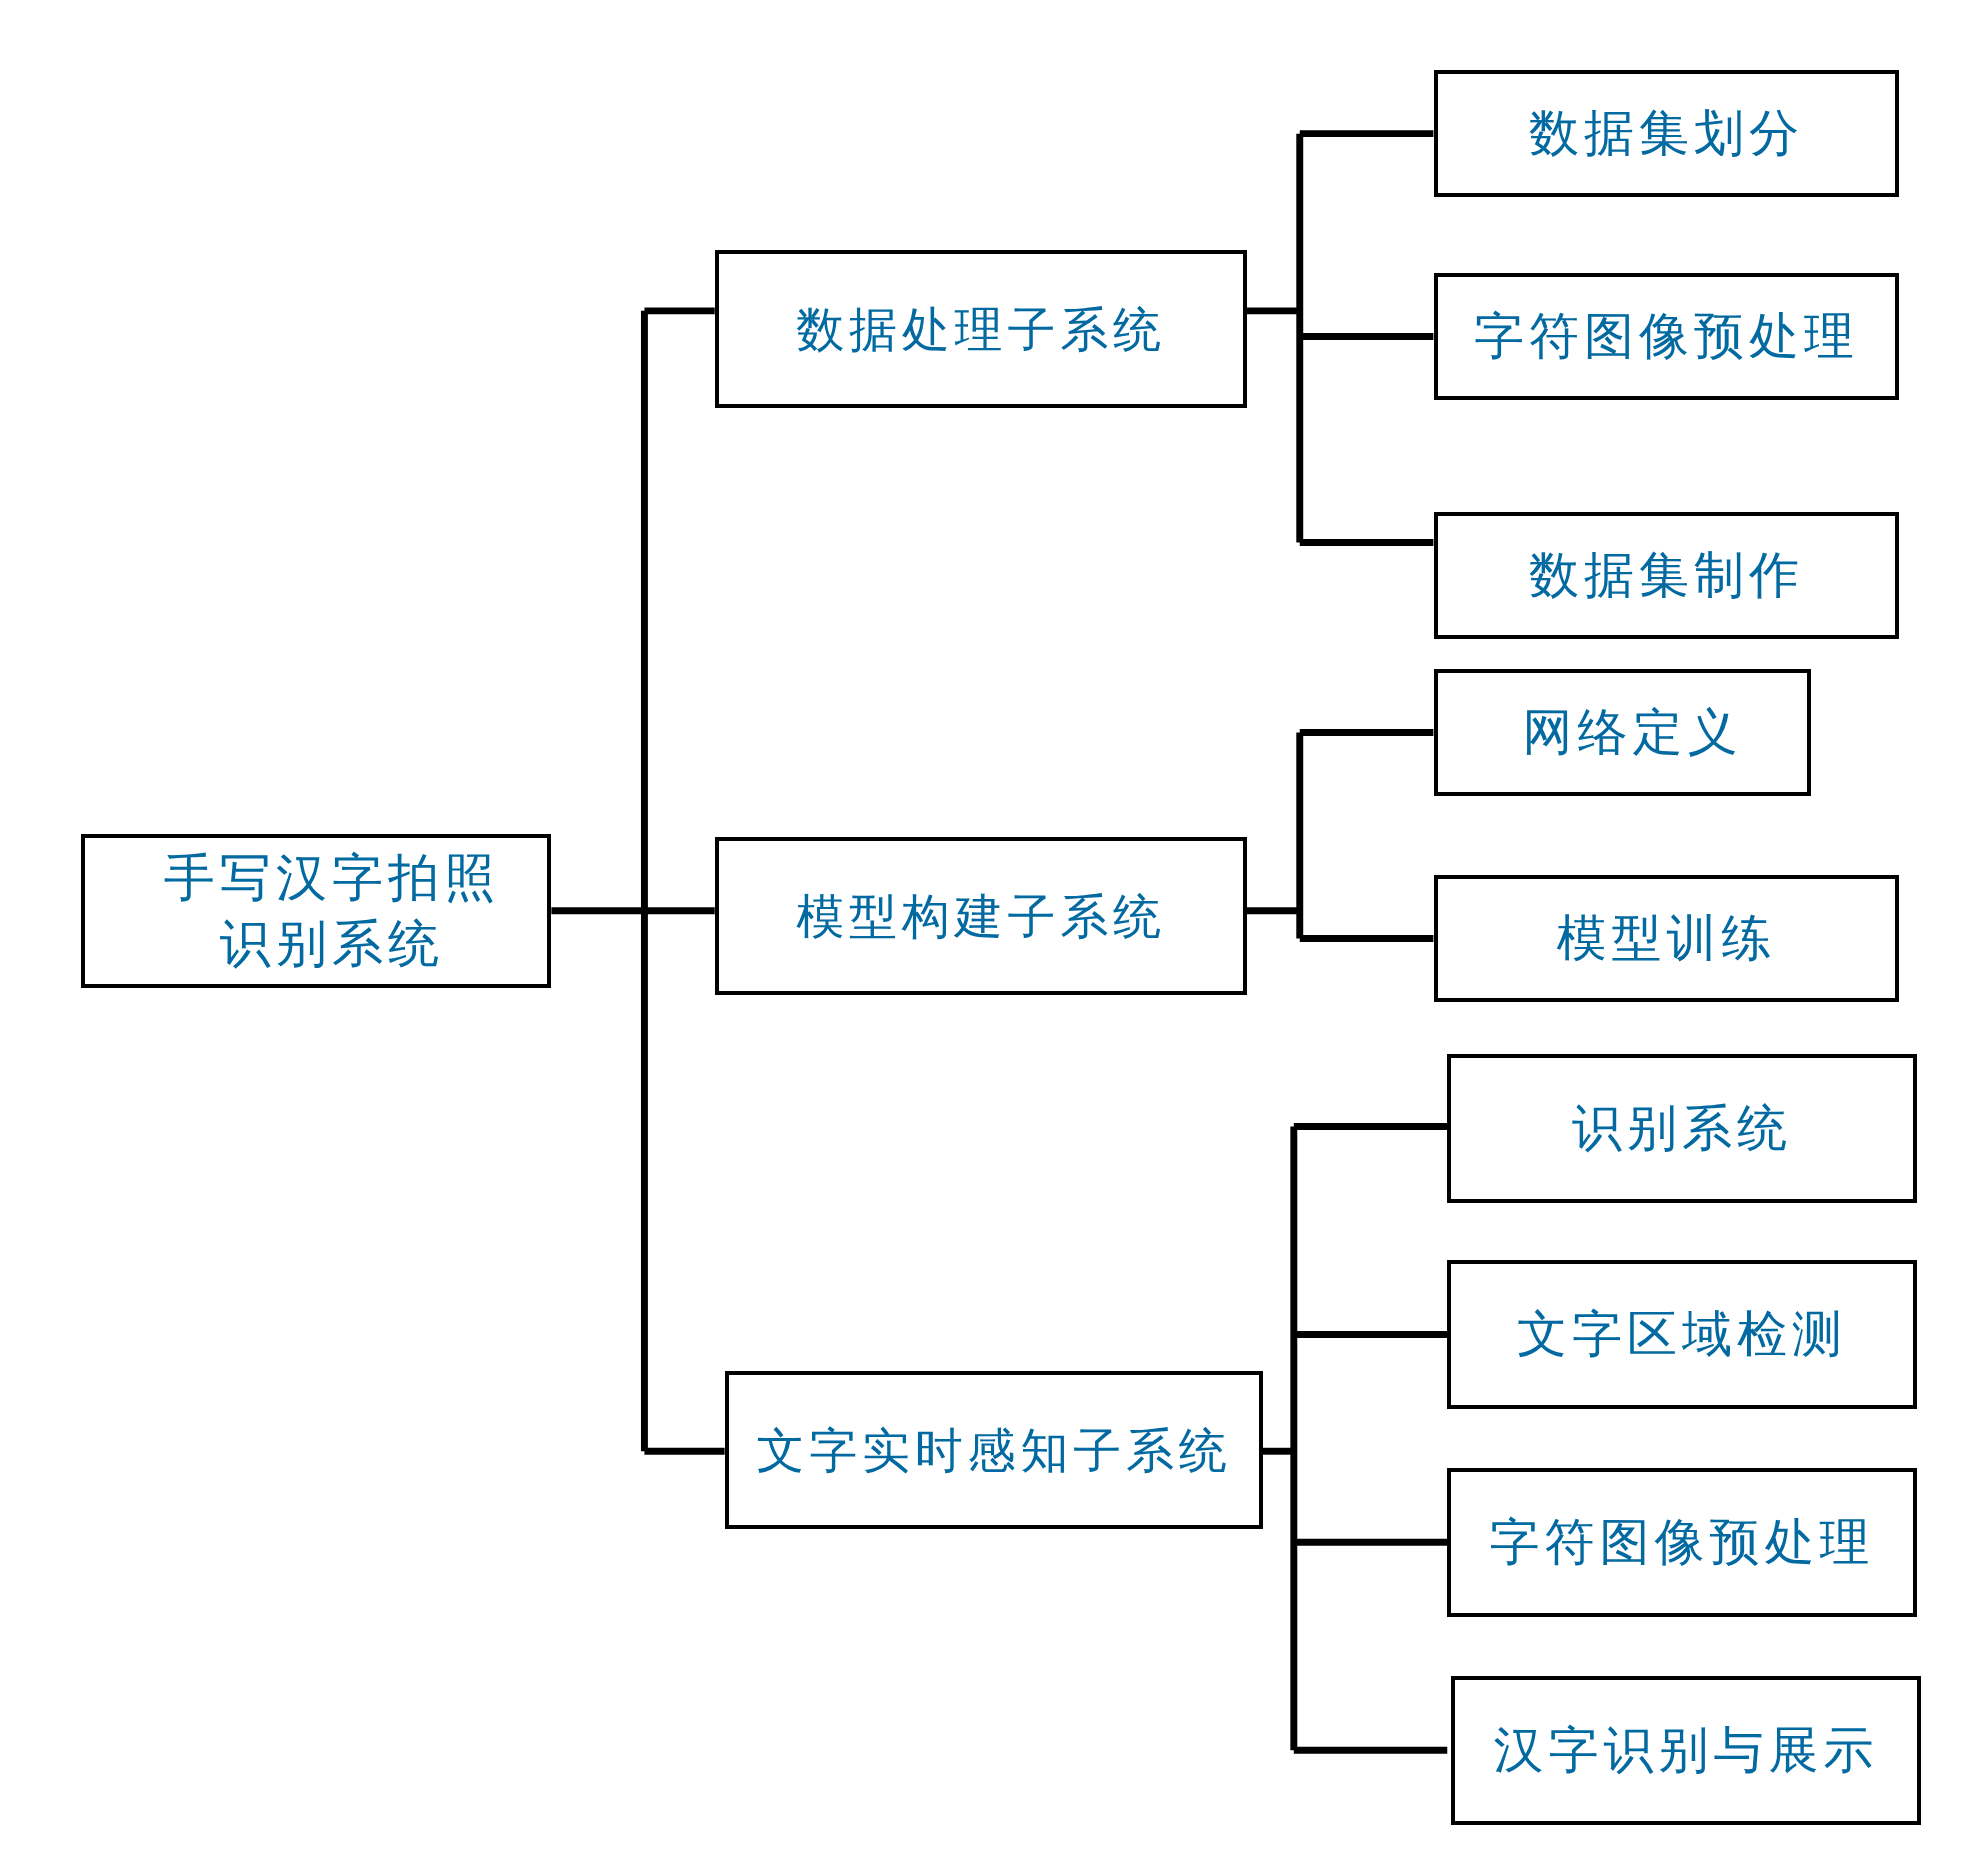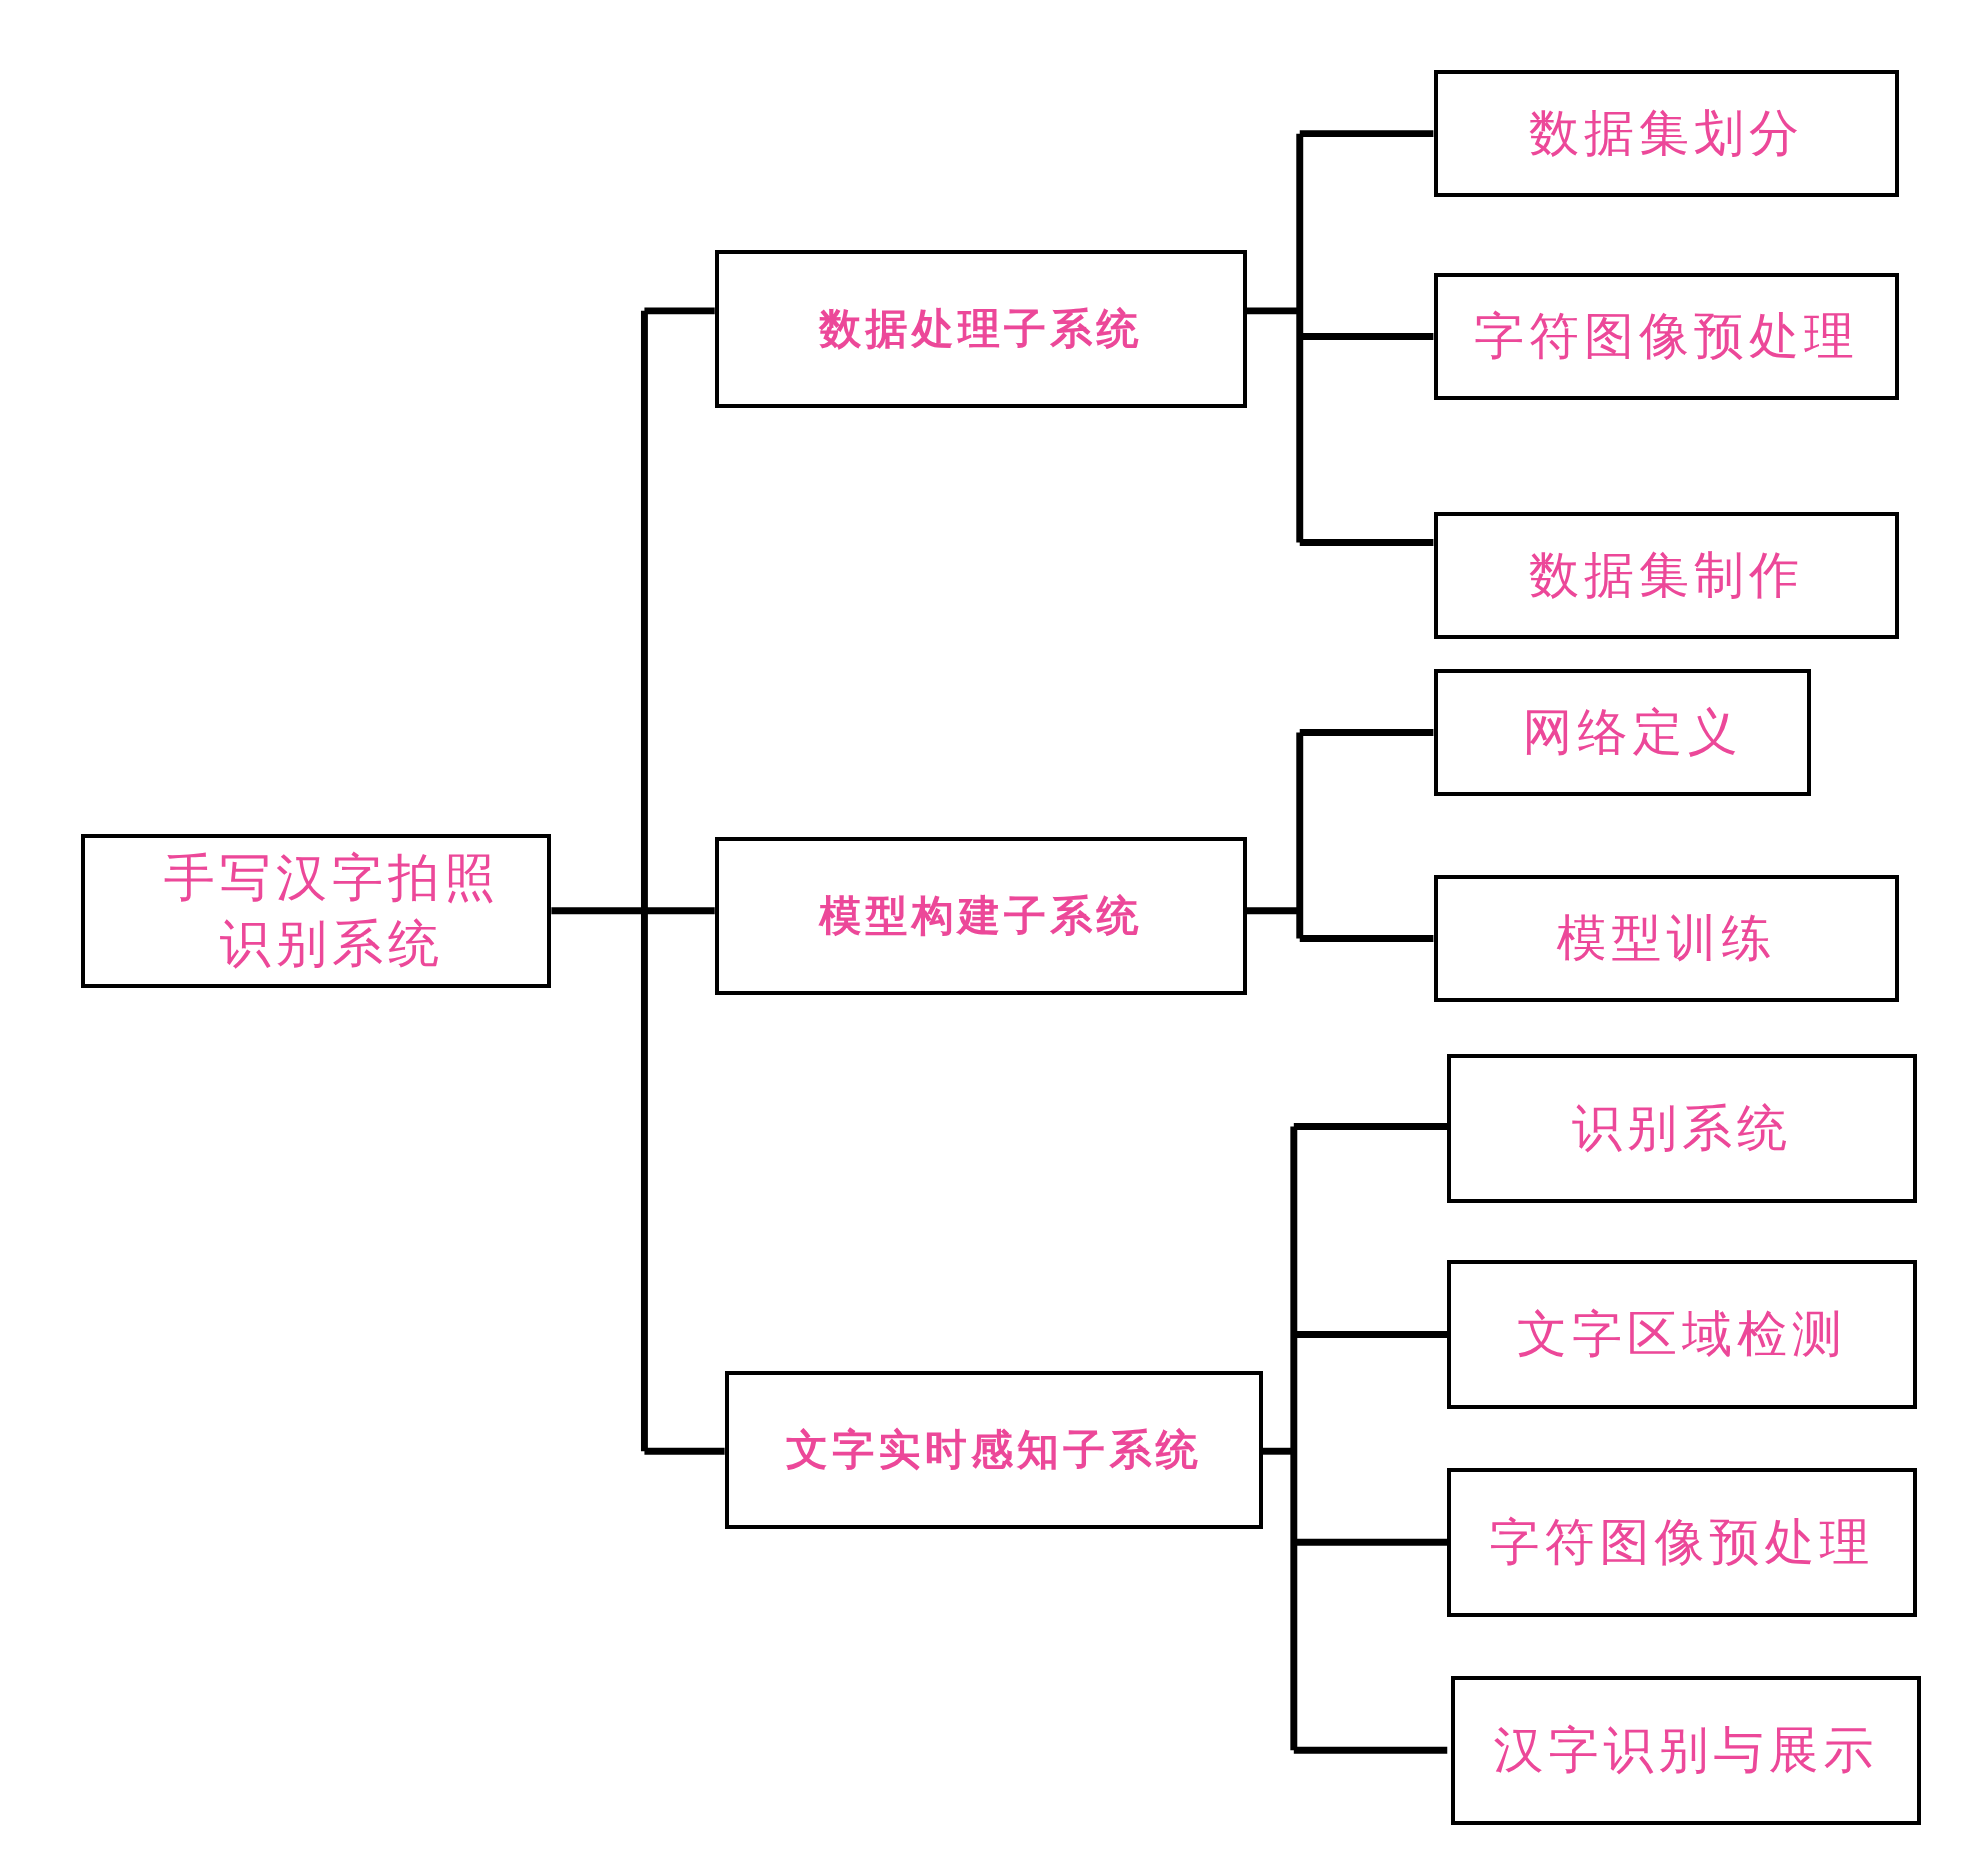--- a/index.html
+++ b/index.html
@@ -30,28 +30,28 @@
     background: #ffffff;
     border: 4px solid #000000;
     display: flex;
     align-items: center;
     justify-content: center;
     text-align: center;
     z-index: 2;
   }
   .node-label {
     display: block;
-    color: #ec4899;
+    color: #0369a1;
     line-height: 1.30;
     letter-spacing: 0.10em;
     white-space: pre-line;
     font-weight: 400;
   }
   .root-node .node-label { font-size: 51px; }
-  .level2-node .node-label { font-size: 42px; font-weight: bold; }
+  .level2-node .node-label { font-size: 48px; }
   .leaf-node  .node-label { font-size: 50px; }
 </style>
 </head>
 <body>
 
 <div id="diagram-root">
 
   <svg id="connector-layer" viewBox="0 0 1983 1887" width="1963" height="1868" xmlns="http://www.w3.org/2000/svg">
     <g stroke="#000000" stroke-width="7" fill="none" stroke-linecap="butt">
 

